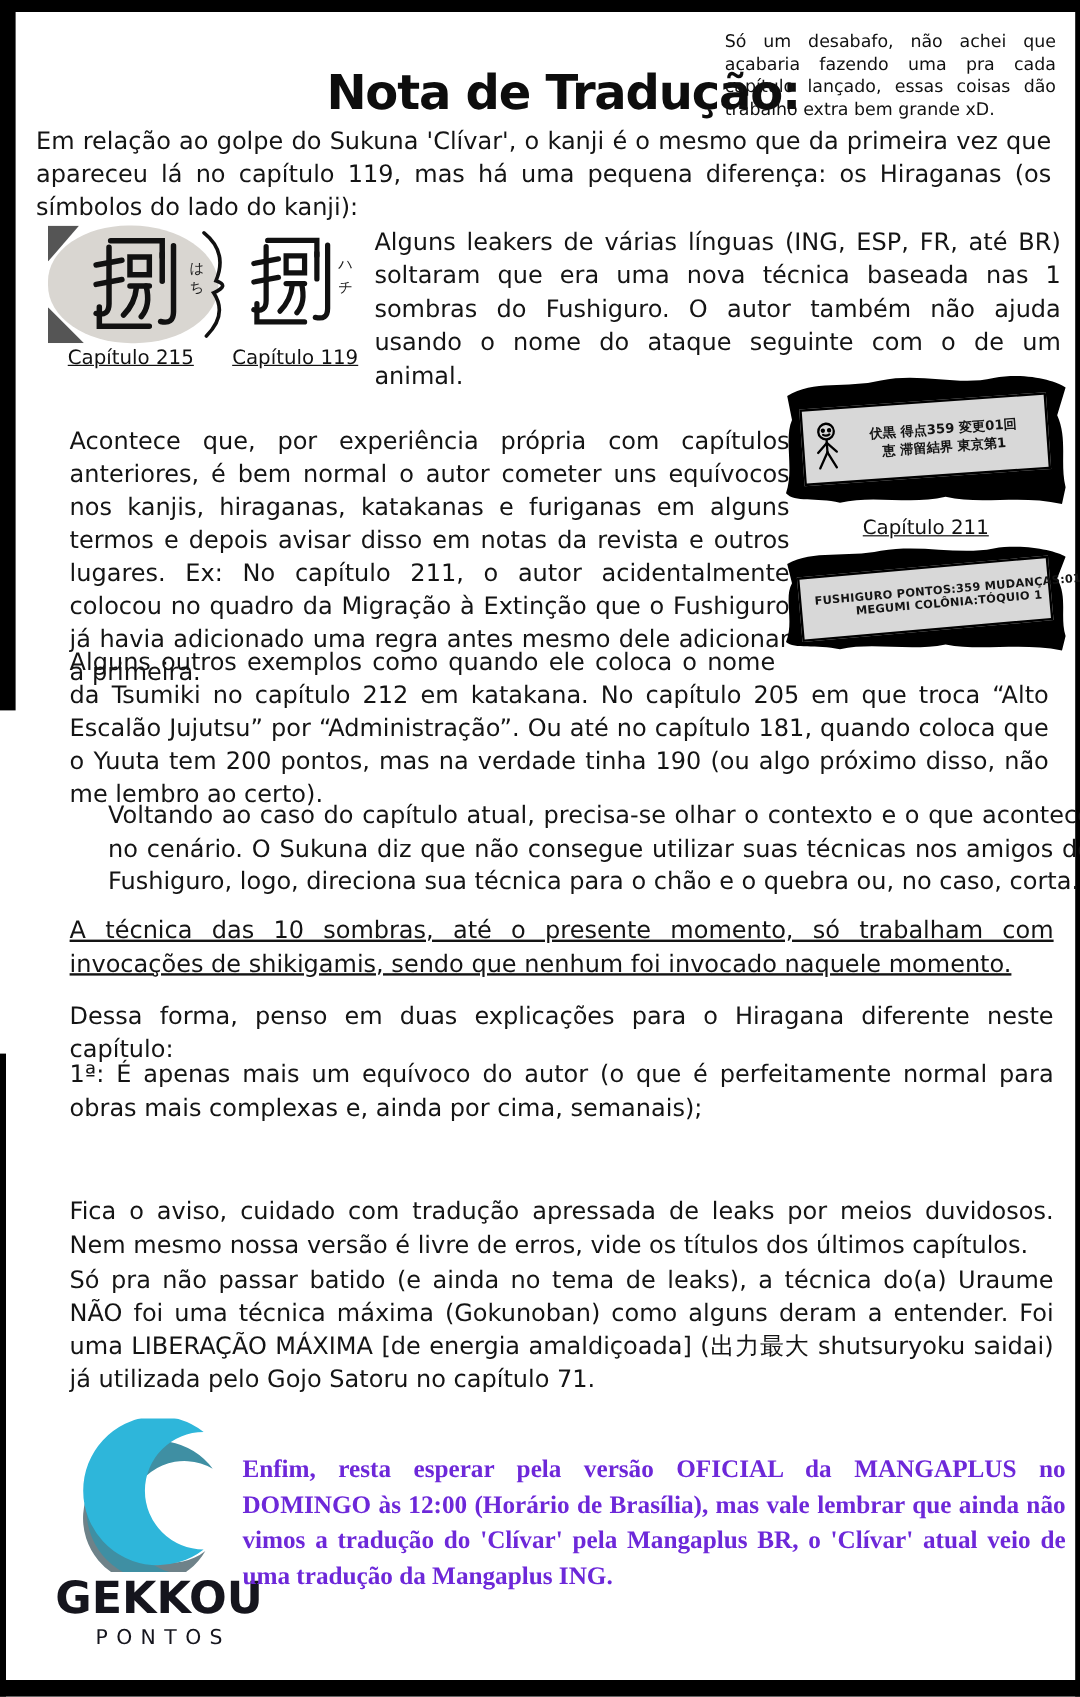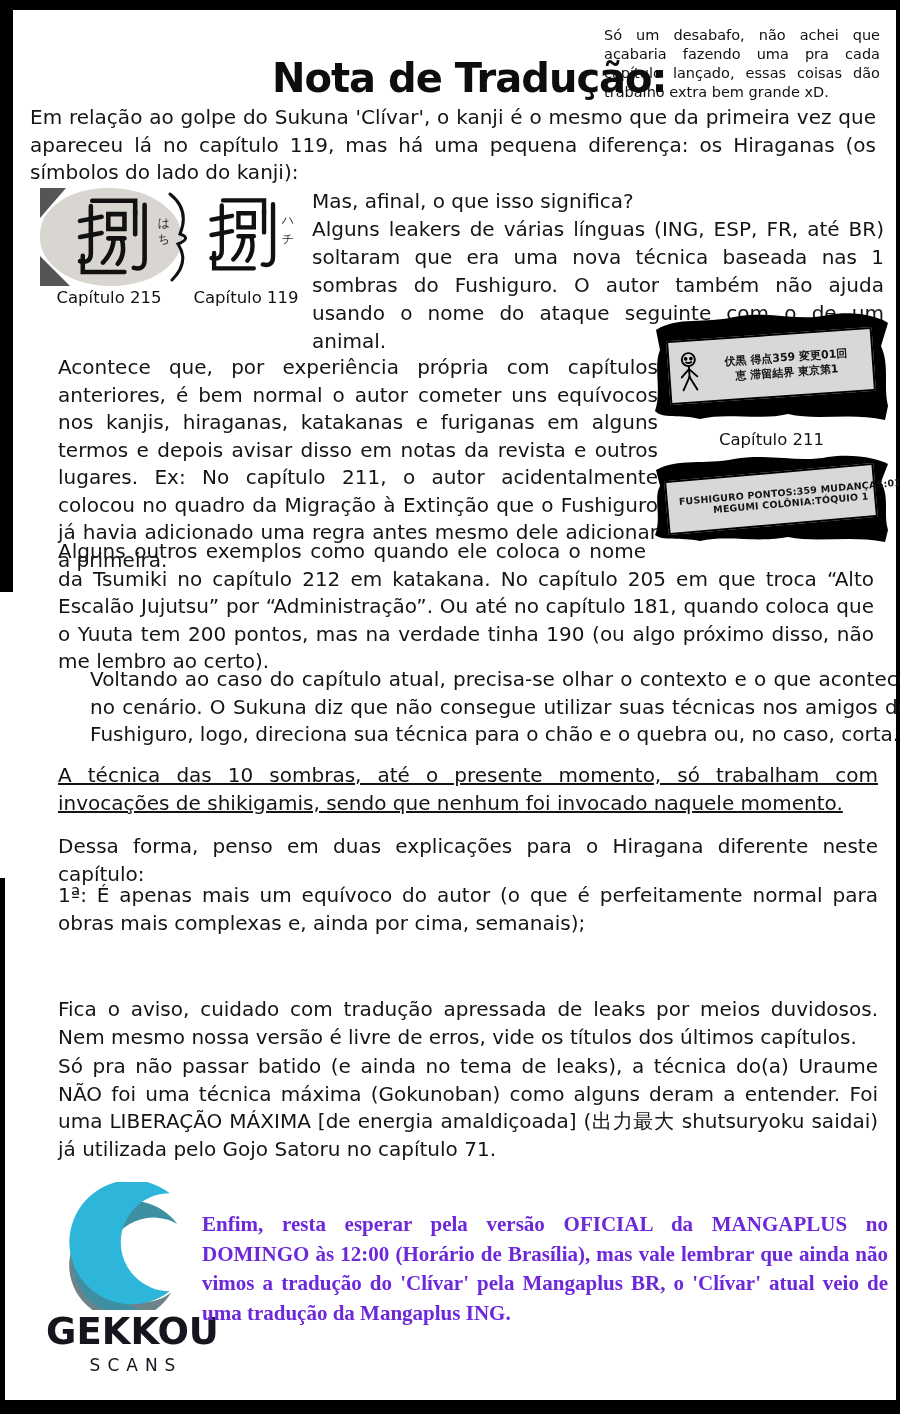--- a/index.html
+++ b/index.html
@@ -36,21 +36,21 @@
   .p-exemplos { left:58px;  top:538px;  width:816px; }
   .p-voltando { left:58px;  top:666px;  width:820px;margin-left:32px; }
   .p-tecnica  { left:58px;  top:762px;  width:820px;text-decoration:underline; }
   .p-dessa    { left:58px;  top:833px;  width:820px; }
   .p-hipot    { left:58px;  top:882px;  width:820px; }
   .p-aviso    { left:58px;  top:996px;  width:820px; }
   .p-uraume   { left:58px;  top:1053px; width:820px; }
   .wrap-spacer { float:right; width:228px; height:14px; }
 
   
-  .fig-label { font-size:16.5px; color:#111; text-align:center; }
+  .fig-label { font-size:16.5px; color:#111; text-align:center;text-decoration:underline; }
   .fig215-blob {
     left:40px; top:188px; width:142px; height:98px;
     background:#d9d6d1; border-radius:48% 52% 50% 50%;
   }
   .fig215-speck-a, .fig215-speck-b { position:absolute; background:#2b2b2b; }
   .fig215-speck-a { left:0; top:0; width:26px; height:30px;
     clip-path:polygon(0 0,100% 0,0 100%); opacity:.8; }
   .fig215-speck-b { left:0; bottom:0; width:30px; height:30px;
     clip-path:polygon(0 0,0 100%,100% 100%); opacity:.8; }
   .kanji-box { position:absolute; }
@@ -134,21 +134,20 @@
       <path d="M34 34 q-1 10 -8 17"></path>
       <path d="M50 13 V30"></path>
       <path d="M57 8 V49 Q57 57 49 55"></path>
     </g>
   </svg>
   <span class="furigana" style="right:-8px; top:16px;">ハチ</span>
 </div>
 <div class="abs fig-label" style="left:176px; top:288px; width:140px;">Capítulo 119</div>
 
 <div class="abs para p-signif">
-  <div>Mas, afinal, o que isso significa?</div>
   <div>Alguns leakers de várias línguas (ING, ESP, FR, até BR) soltaram que era uma nova técnica baseada nas 1 sombras do Fushiguro. O autor também não ajuda usando o nome do ataque seguinte com o de um animal.</div>
 </div>
 
 <div class="abs para p-acontece">Acontece que, por experiência própria com capítulos anteriores, é bem normal o autor cometer uns equívocos nos kanjis, hiraganas, katakanas e furiganas em alguns termos e depois avisar disso em notas da revista e outros lugares. Ex: No capítulo 211, o autor acidentalmente colocou no quadro da Migração à Extinção que o Fushiguro já havia adicionado uma regra antes mesmo dele adicionar a primeira.</div>
 
 <div class="panel" style="top:308px; height:120px;">
   <svg class="blob" width="243" height="120" viewBox="0 0 243 120">
     <path d="M6 22 C28 8 55 16 84 9 C118 2 148 14 178 7 C204 2 230 9 238 15 L231 38 C240 58 233 78 238 98 L235 112 C200 104 168 113 138 106 C108 113 78 104 50 111 C30 106 12 111 5 103 C12 83 3 58 10 42 Z" fill="#000"></path>
   </svg>
   <div class="sign sign-jp" style="left:18px; top:26px; width:206px; height:64px; transform:rotate(-4deg);">
@@ -211,15 +210,15 @@
 <div class="abs para p-aviso">Fica o aviso, cuidado com tradução apressada de leaks por meios duvidosos. Nem mesmo nossa versão é livre de erros, vide os títulos dos últimos capítulos.</div>
 <div class="abs para p-uraume">Só pra não passar batido (e ainda no tema de leaks), a técnica do(a) Uraume NÃO foi uma técnica máxima (Gokunoban) como alguns deram a entender. Foi uma LIBERAÇÃO MÁXIMA [de energia amaldiçoada] (出力最大 shutsuryoku saidai) já utilizada pelo Gojo Satoru no capítulo 71.</div>
 
 <div class="abs logo-wrap">
   <svg width="160" height="128" viewBox="0 0 170 136">
     <path d="M118 36 A58 58 0 1 0 118 122 A46 46 0 1 1 118 36 Z" fill="#6e8289" transform="rotate(-18 85 80) translate(-6 6)"></path>
     <path d="M122 24 A62 62 0 1 0 122 120 A50 50 0 1 1 122 24 Z" fill="#3f8fa3" transform="rotate(14 85 72) translate(2 10)"></path>
     <path d="M124 12 A66 66 0 1 0 124 116 A52 52 0 1 1 124 12 Z" fill="#2eb6da"></path>
   </svg>
   <div class="logo-title">GEKKOU</div>
-  <div class="logo-sub">SCANS</div>
+  <div class="logo-sub">PONTOS</div>
 </div>
 <div class="abs p-closing">Enfim, resta esperar pela versão OFICIAL da MANGAPLUS no DOMINGO às 12:00 (Horário de Brasília), mas vale lembrar que ainda não vimos a tradução do 'Clívar' pela Mangaplus BR, o 'Clívar' atual veio de uma tradução da Mangaplus ING.</div>
 
 </body></html>

